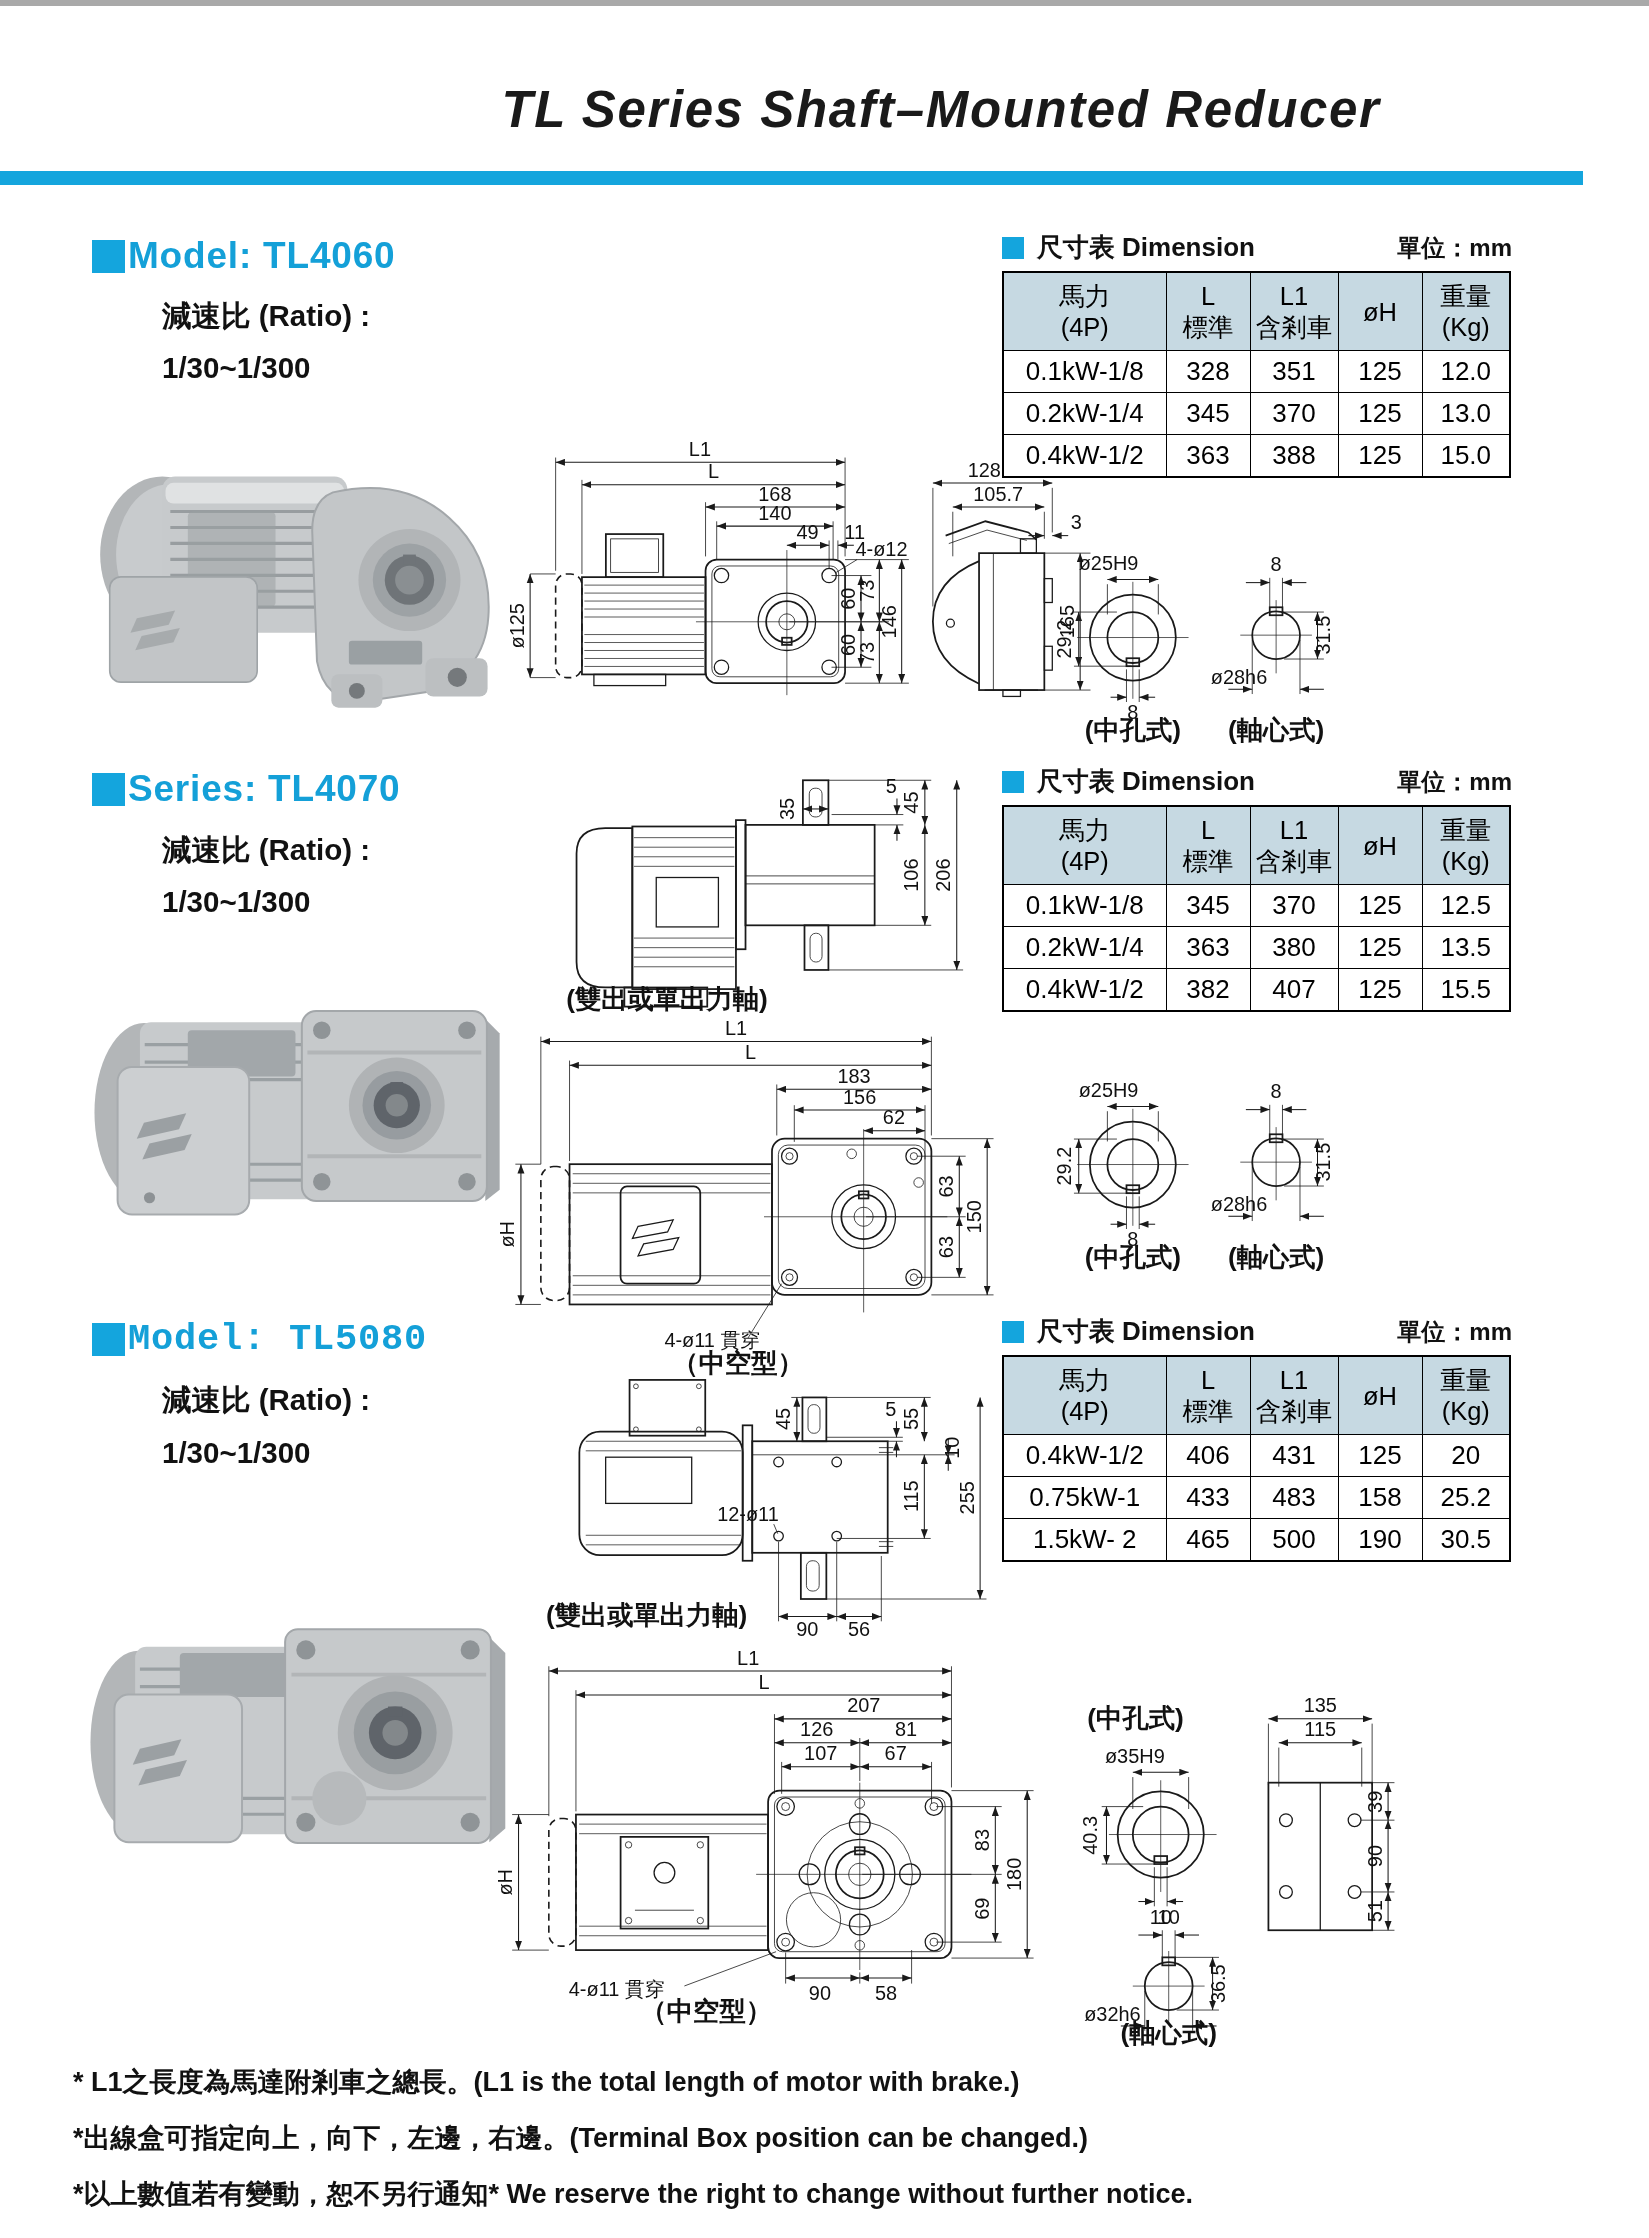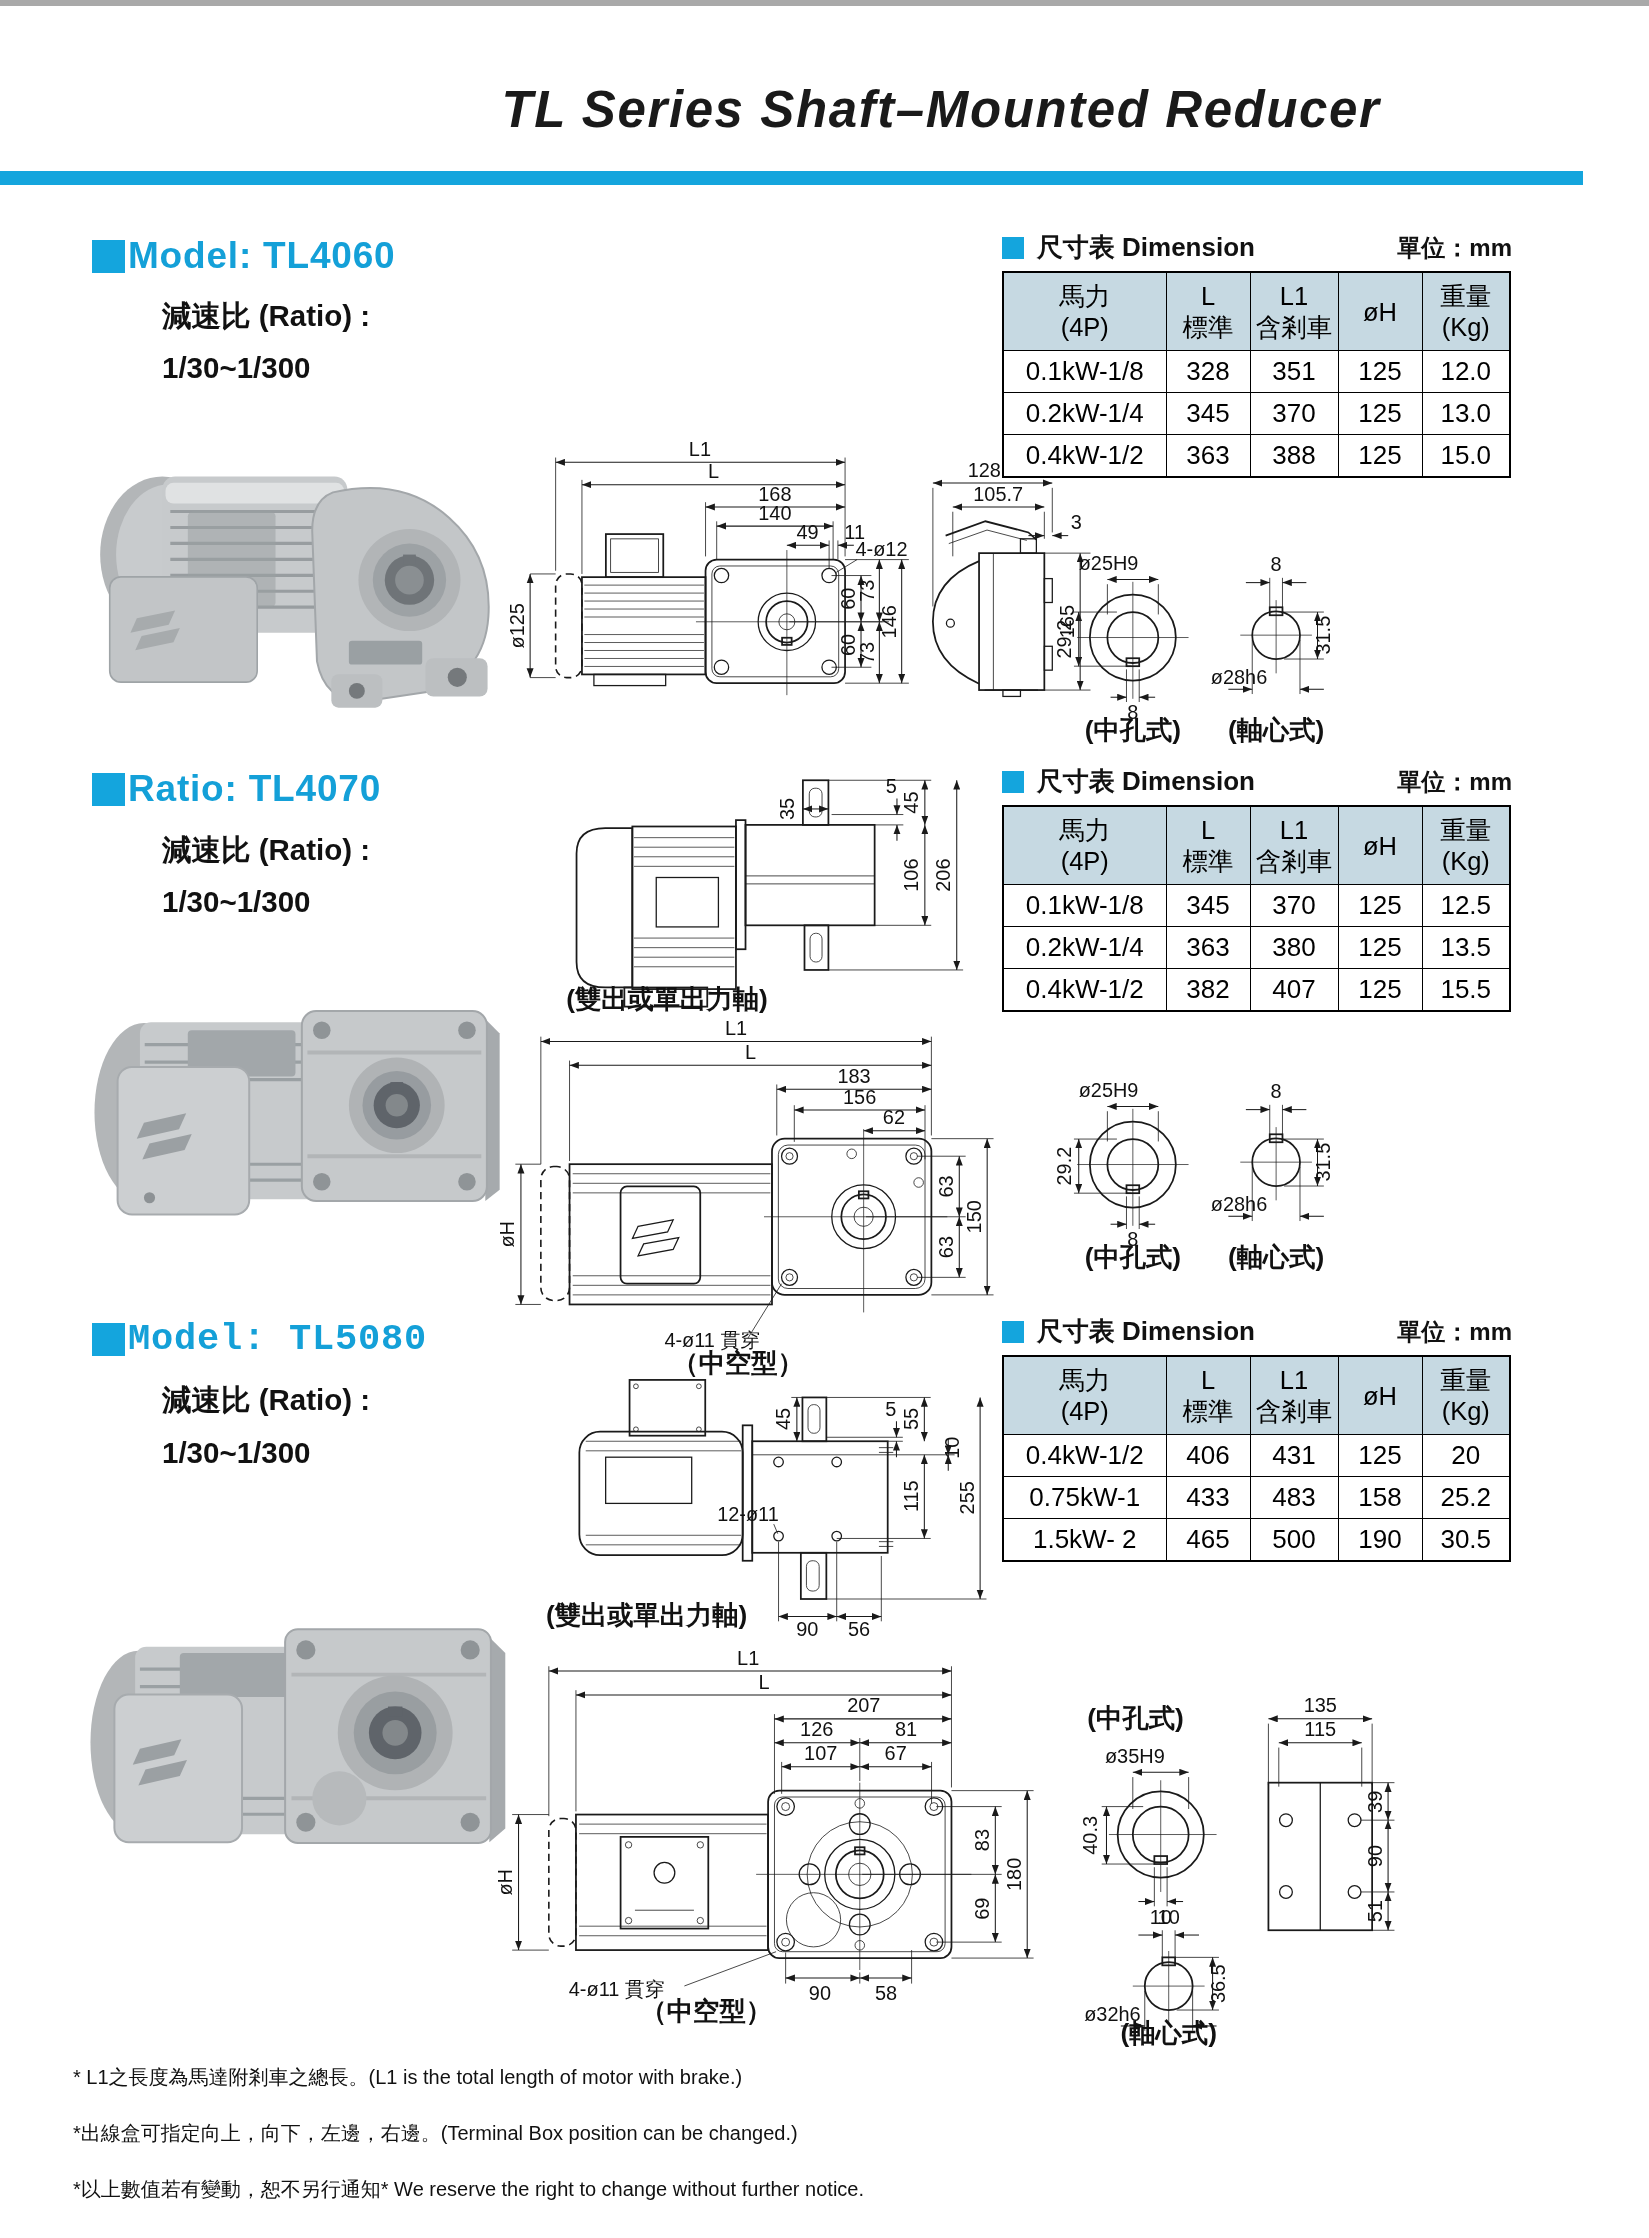--- a/index.html
+++ b/index.html
@@ -18,21 +18,21 @@
   .sq-sm{width:22px;height:22px;background:#14a5dd;flex:0 0 auto;}
   .dim-title{font-size:26px;font-weight:bold;color:#111;}
   .unit{margin-left:auto;font-size:24px;font-weight:bold;color:#111;}
   table.dims{border-collapse:collapse;table-layout:fixed;width:506px;margin-top:6.4px;
              border:2.4px solid #000;background:#fff;}
   table.dims th,table.dims td{border:1.6px solid #000;text-align:center;vertical-align:middle;
              font-size:25.5px;color:#000;padding:0;}
   table.dims thead th{background:#c6d9e2;height:77px;line-height:1.2;font-weight:normal;}
   table.dims td{height:41px;font-size:26px;}
   .notes{position:absolute;left:73px;width:1356px;}
-  .note{position:absolute;left:0;font-size:20px;color:#111;white-space:nowrap;}
+  .note{position:absolute;left:0;font-size:27px;color:#111;white-space:nowrap;font-weight:bold;}
   svg{position:absolute;overflow:visible;}
   svg .out{stroke:#1a1a1a;stroke-width:2.2;fill:none;}
   svg .med{stroke:#1a1a1a;stroke-width:1.6;fill:none;}
   svg .thin{stroke:#1a1a1a;stroke-width:1;fill:none;}
   svg .dash{stroke:#1a1a1a;stroke-width:2;fill:none;stroke-dasharray:9 6;}
   svg .dim{stroke:#1a1a1a;stroke-width:1.3;fill:none;}
   svg .cl{stroke:#1a1a1a;stroke-width:0.9;fill:none;}
   svg text{font-family:"Liberation Sans","DejaVu Sans",sans-serif;fill:#111;}
   svg .dt{font-size:25px;}
   svg .dtm{font-size:25px;text-anchor:middle;}
@@ -309,21 +309,21 @@
             <td>388</td>
             <td>125</td>
             <td>15.0</td>
           </tr>
       </tbody>
     </table>
   </div>
 
   <div class="model-head" style="top:768px;">
     <span class="model-sq"></span>
-    <span class="model-text">Ratio: TL4070</span>
+    <span class="model-text">Series: TL4070</span>
   </div>
   <div class="ratio" style="top:831px;">減速比 (Ratio) :</div>
   <div class="ratio" style="top:885px;">1/30~1/300</div>
 
   <svg style="left:68px;top:917px;" width="435" height="335" viewBox="0 0 545 420">
     <g>
       <ellipse cx="95" cy="245" rx="62" ry="112" fill="#b3b6b8"></ellipse>
       <rect x="90" y="132" width="225" height="222" rx="14" fill="#c7cacc"></rect>
       <g stroke="#9aa0a3" stroke-width="4">
         <line x1="96" y1="160" x2="310" y2="160"></line>

